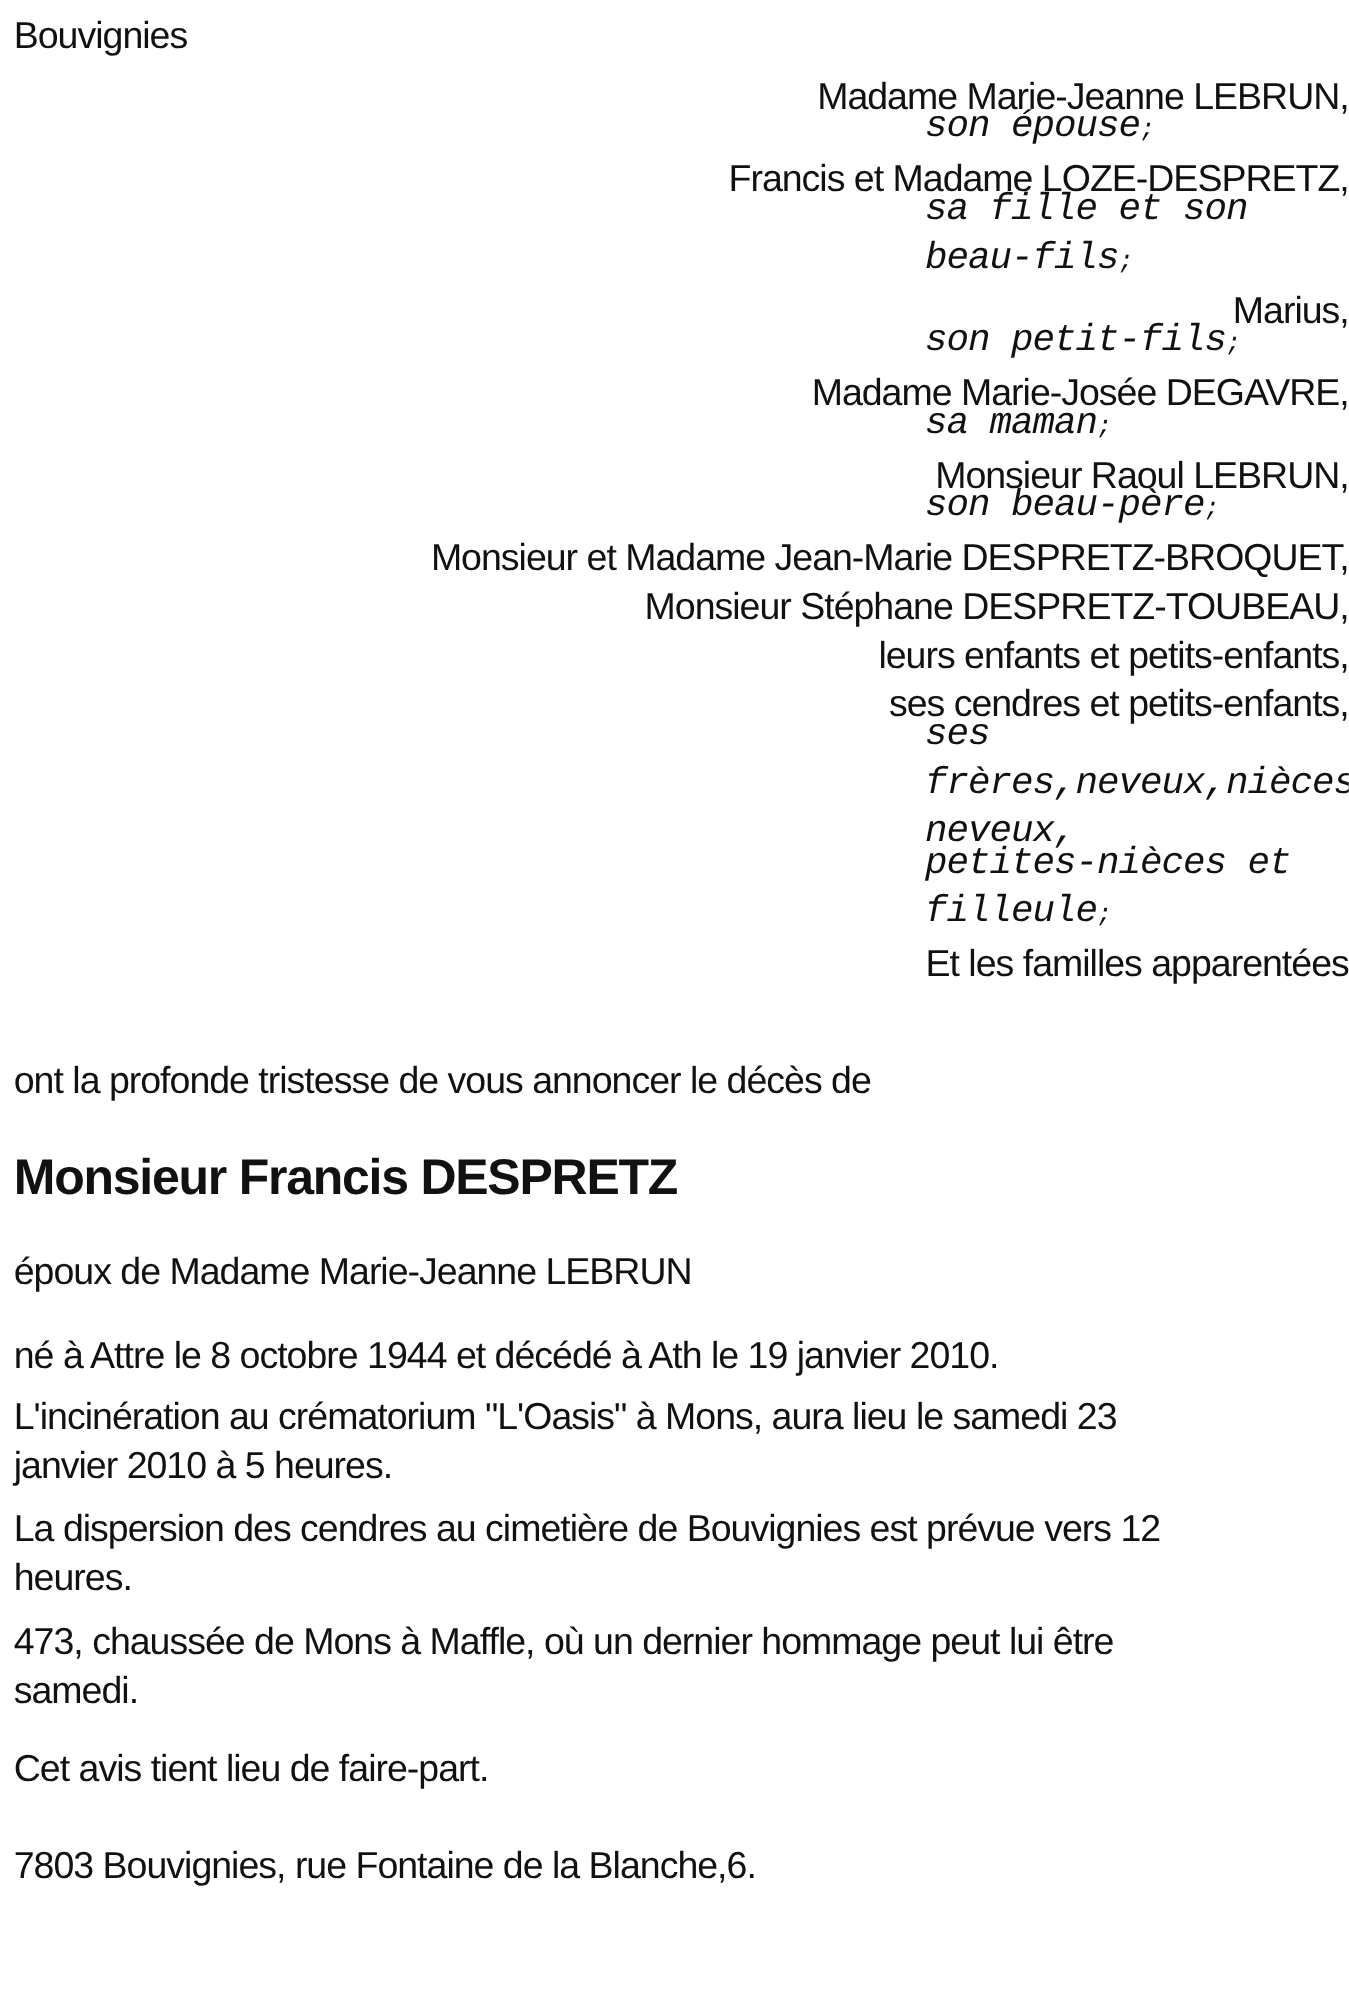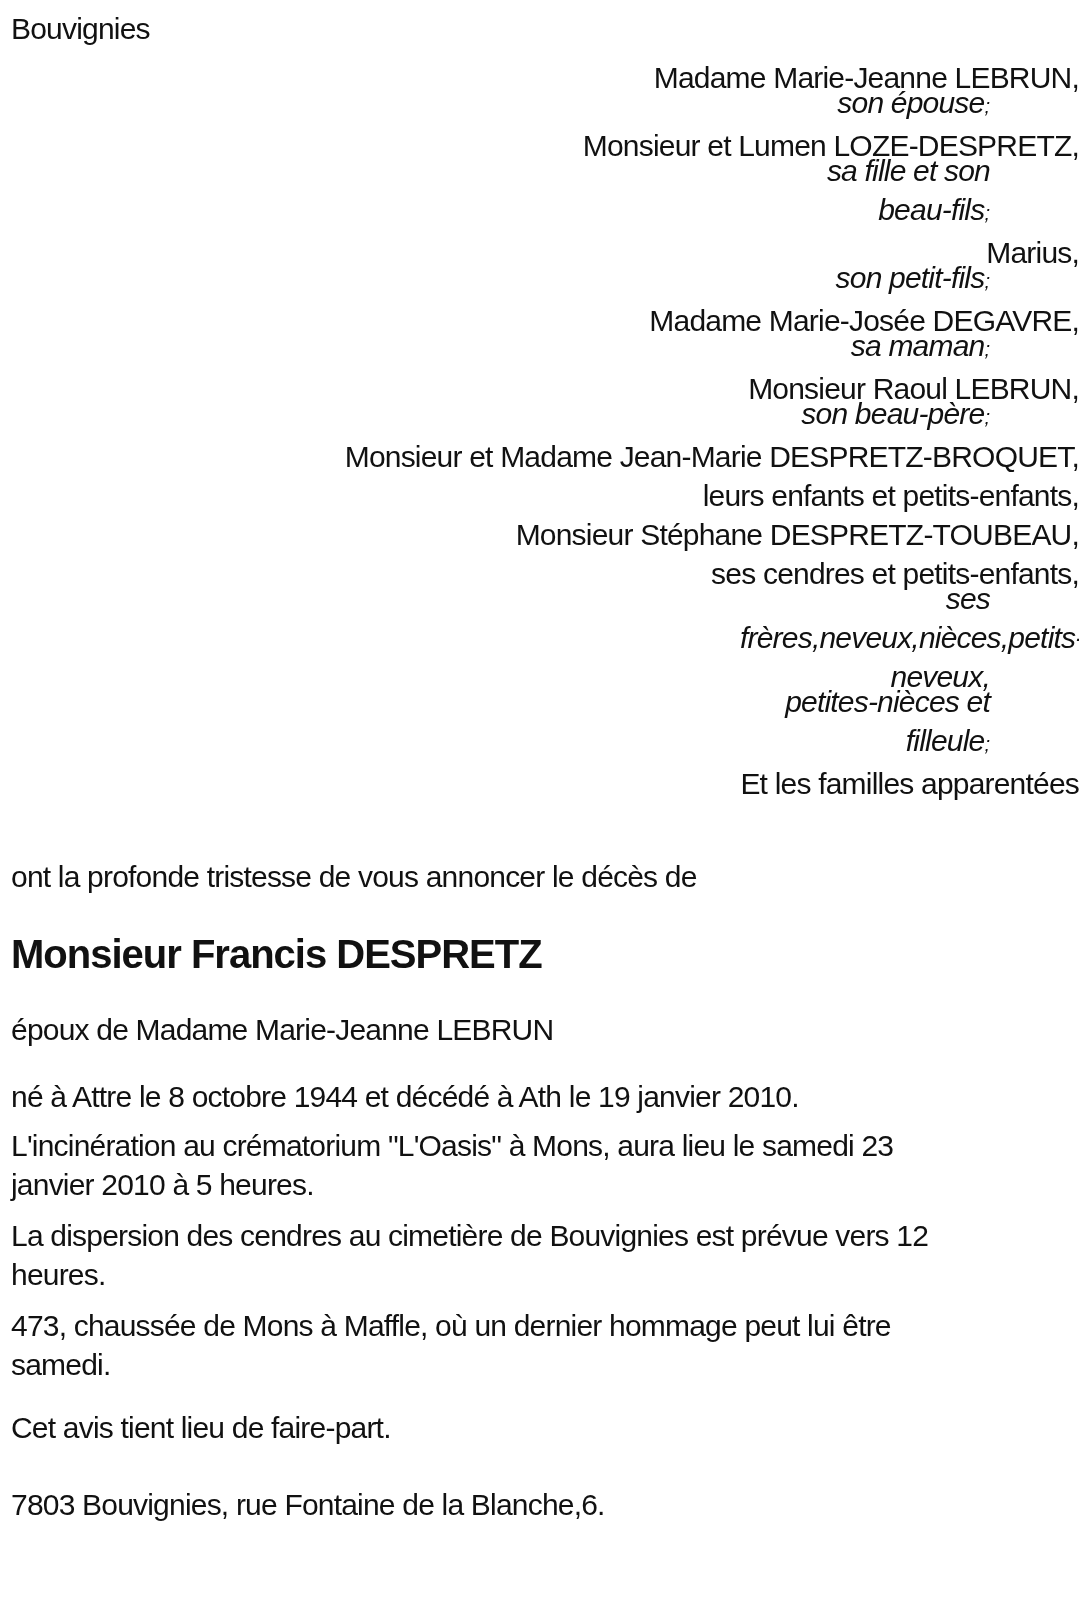--- a/index.html
+++ b/index.html
@@ -15,22 +15,23 @@
     font-size: 30px;
     line-height: 39px;
     letter-spacing: -0.8px;
   }
   .location { margin-bottom: 10px; }
   .family-group {  }
   .name-line { text-align: right; }
   .relation-block {
     width: 250px;
     margin: -14px 89px 0 auto;
-    text-align: right;
+    text-align: left;
     font-style: italic;
+    font-family: Liberation Mono, monospace;
   }
   .rel-line { white-space: nowrap; }
   .semi { font-size: 20px; letter-spacing: 0; }
   .intro { margin-top: 54px; }
   .deceased {
     margin-top: 34px;
     font-size: 40px;
     line-height: 48px;
     font-weight: bold;
     letter-spacing: -1px;
@@ -49,21 +50,21 @@
 <div class="location">Bouvignies</div>
 
 <div id="family">
     <div class="family-group">
       <div class="name-line">Madame Marie-Jeanne LEBRUN,</div>
       <div class="relation-block">
         <div class="rel-line">son épouse<span class="semi">;</span></div>
       </div>
     </div>
     <div class="family-group">
-      <div class="name-line">Monsieur et Lumen LOZE-DESPRETZ,</div>
+      <div class="name-line">Francis et Madame LOZE-DESPRETZ,</div>
       <div class="relation-block">
         <div class="rel-line">sa fille et son</div>
         <div class="rel-line">beau-fils<span class="semi">;</span></div>
       </div>
     </div>
     <div class="family-group">
       <div class="name-line">Marius,</div>
       <div class="relation-block">
         <div class="rel-line">son petit-fils<span class="semi">;</span></div>
       </div>
@@ -75,22 +76,22 @@
       </div>
     </div>
     <div class="family-group">
       <div class="name-line">Monsieur Raoul LEBRUN,</div>
       <div class="relation-block">
         <div class="rel-line">son beau-père<span class="semi">;</span></div>
       </div>
     </div>
     <div class="family-group">
       <div class="name-line">Monsieur et Madame Jean-Marie DESPRETZ-BROQUET,</div>
+      <div class="name-line">Monsieur Stéphane DESPRETZ-TOUBEAU,</div>
       <div class="name-line">leurs enfants et petits-enfants,</div>
-      <div class="name-line">Monsieur Stéphane DESPRETZ-TOUBEAU,</div>
       <div class="name-line">ses cendres et petits-enfants,</div>
       <div class="relation-block">
         <div class="rel-line">ses</div>
         <div class="rel-line">frères,neveux,nièces,petits-</div>
         <div class="rel-line">neveux,</div>
       </div>
       <div class="relation-block">
         <div class="rel-line">petites-nièces et</div>
         <div class="rel-line">filleule<span class="semi">;</span></div>
       </div>

